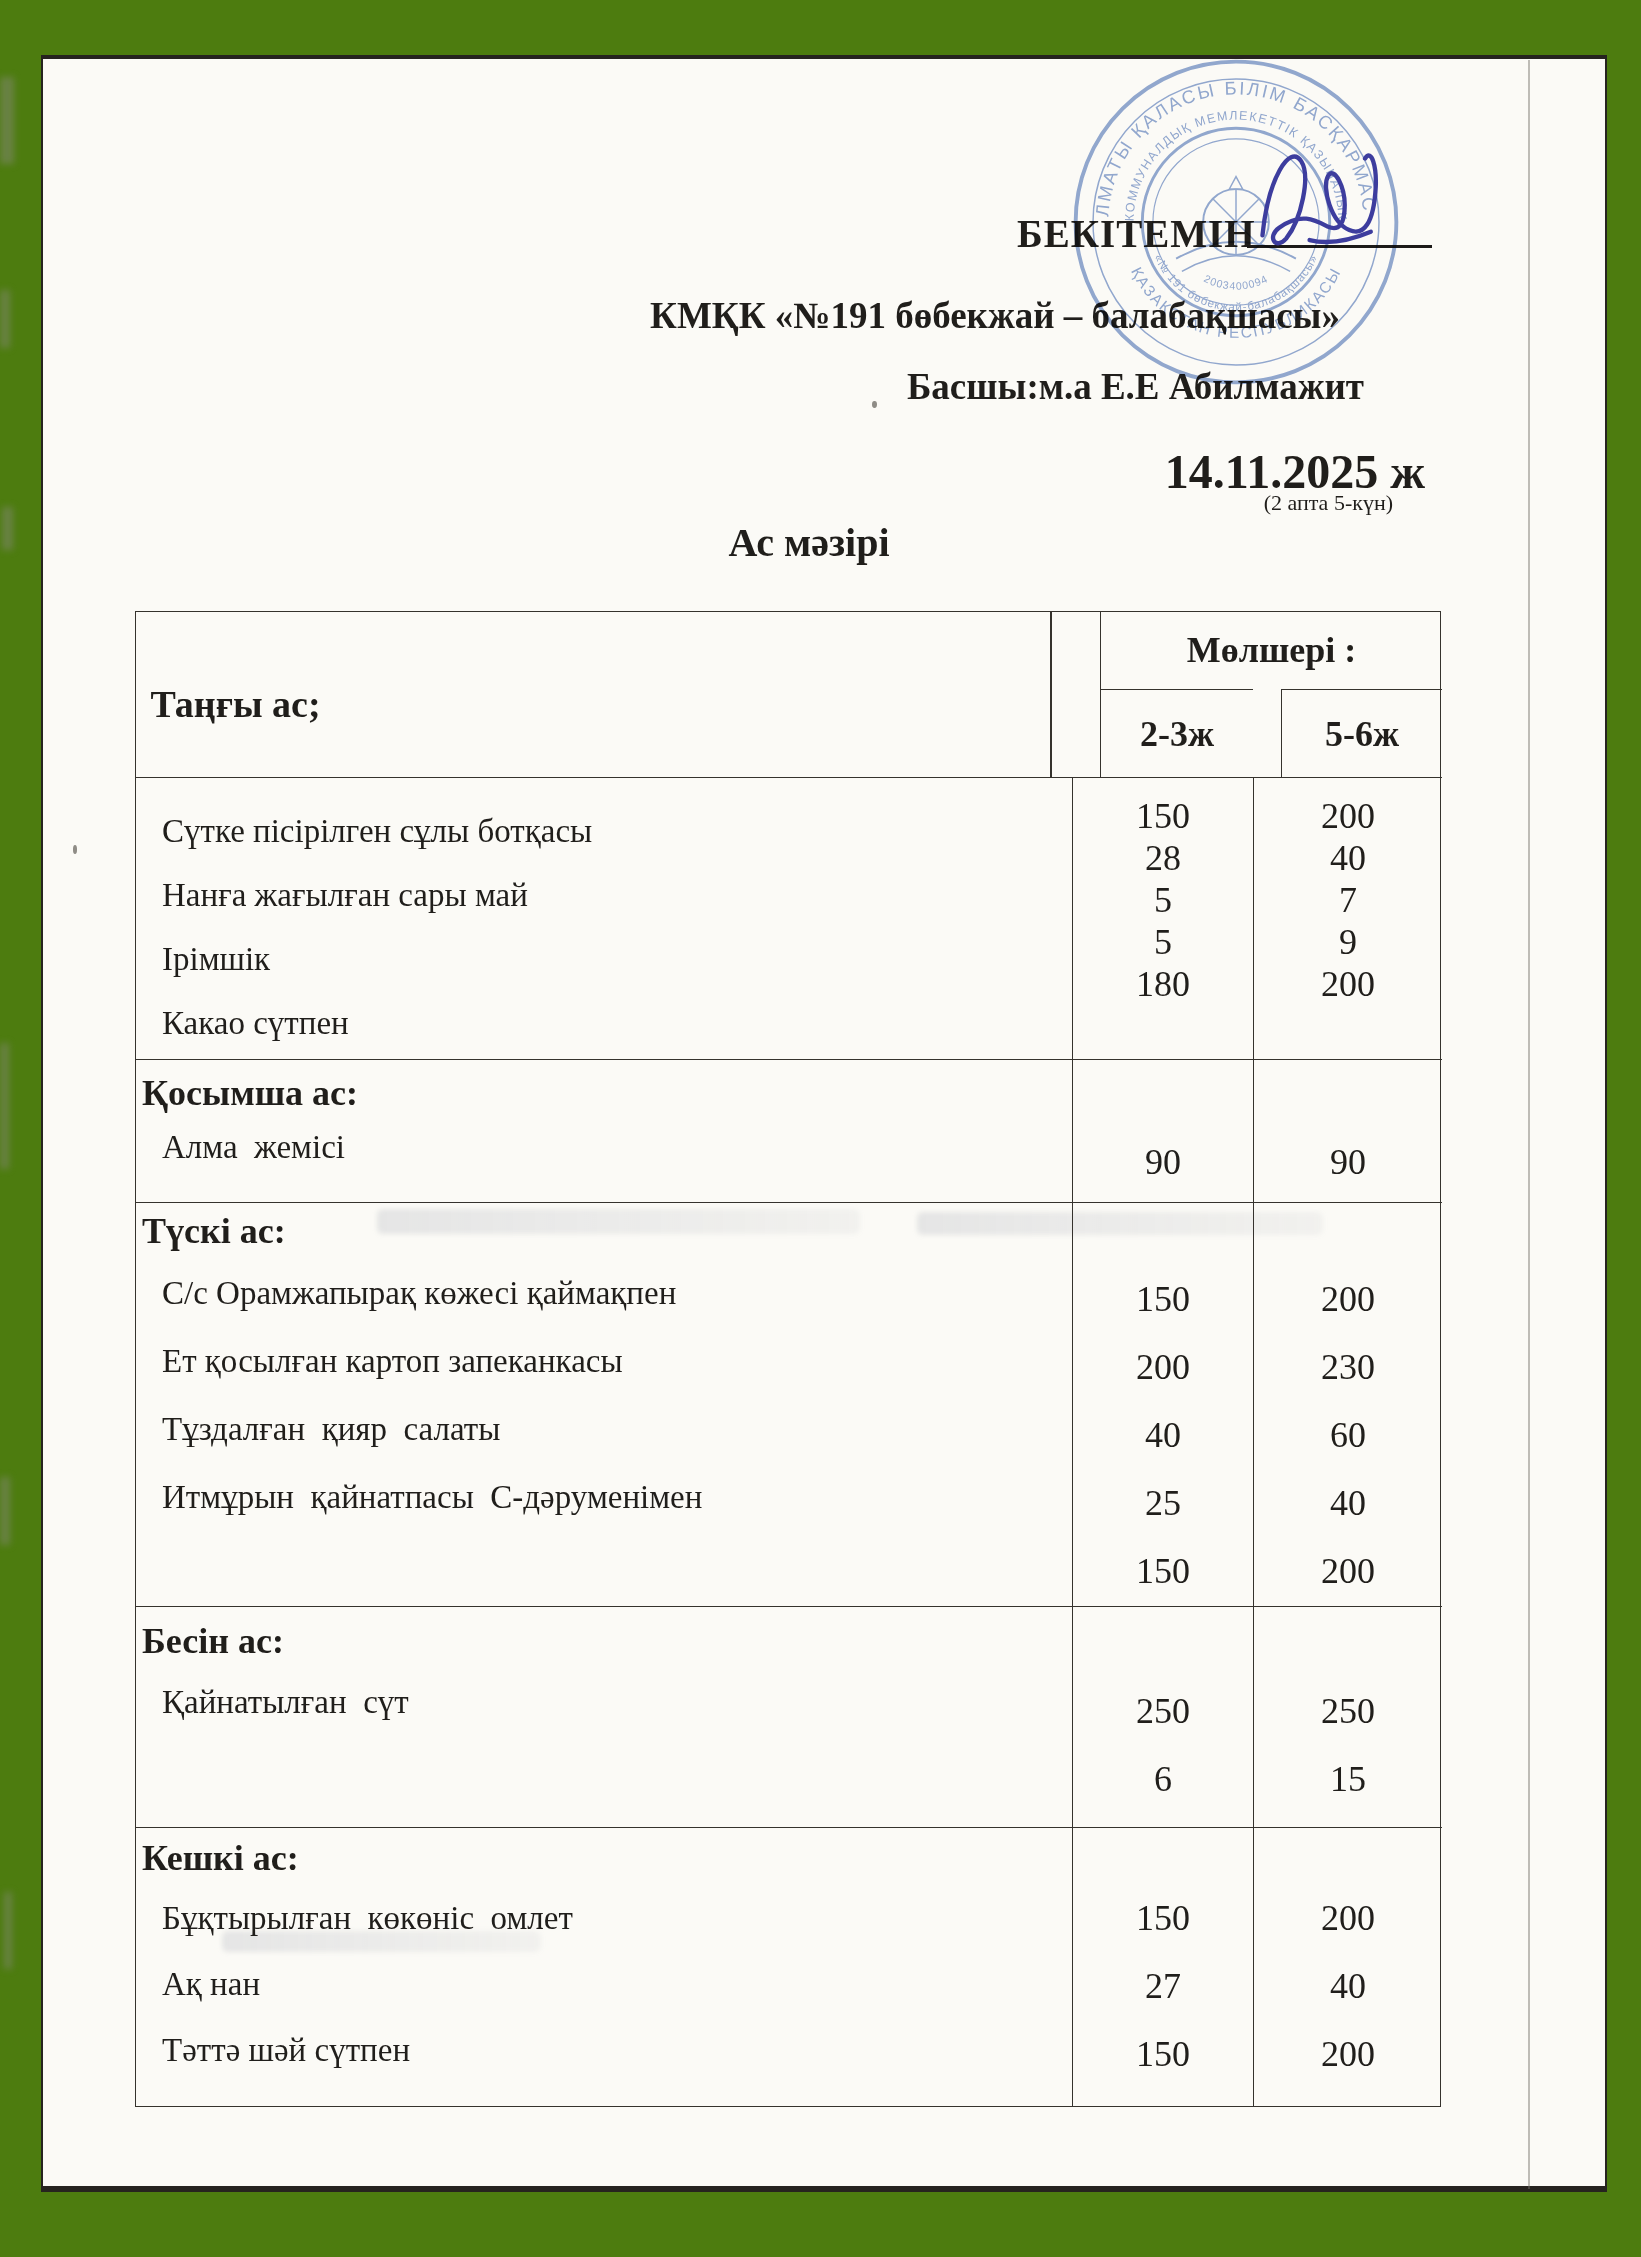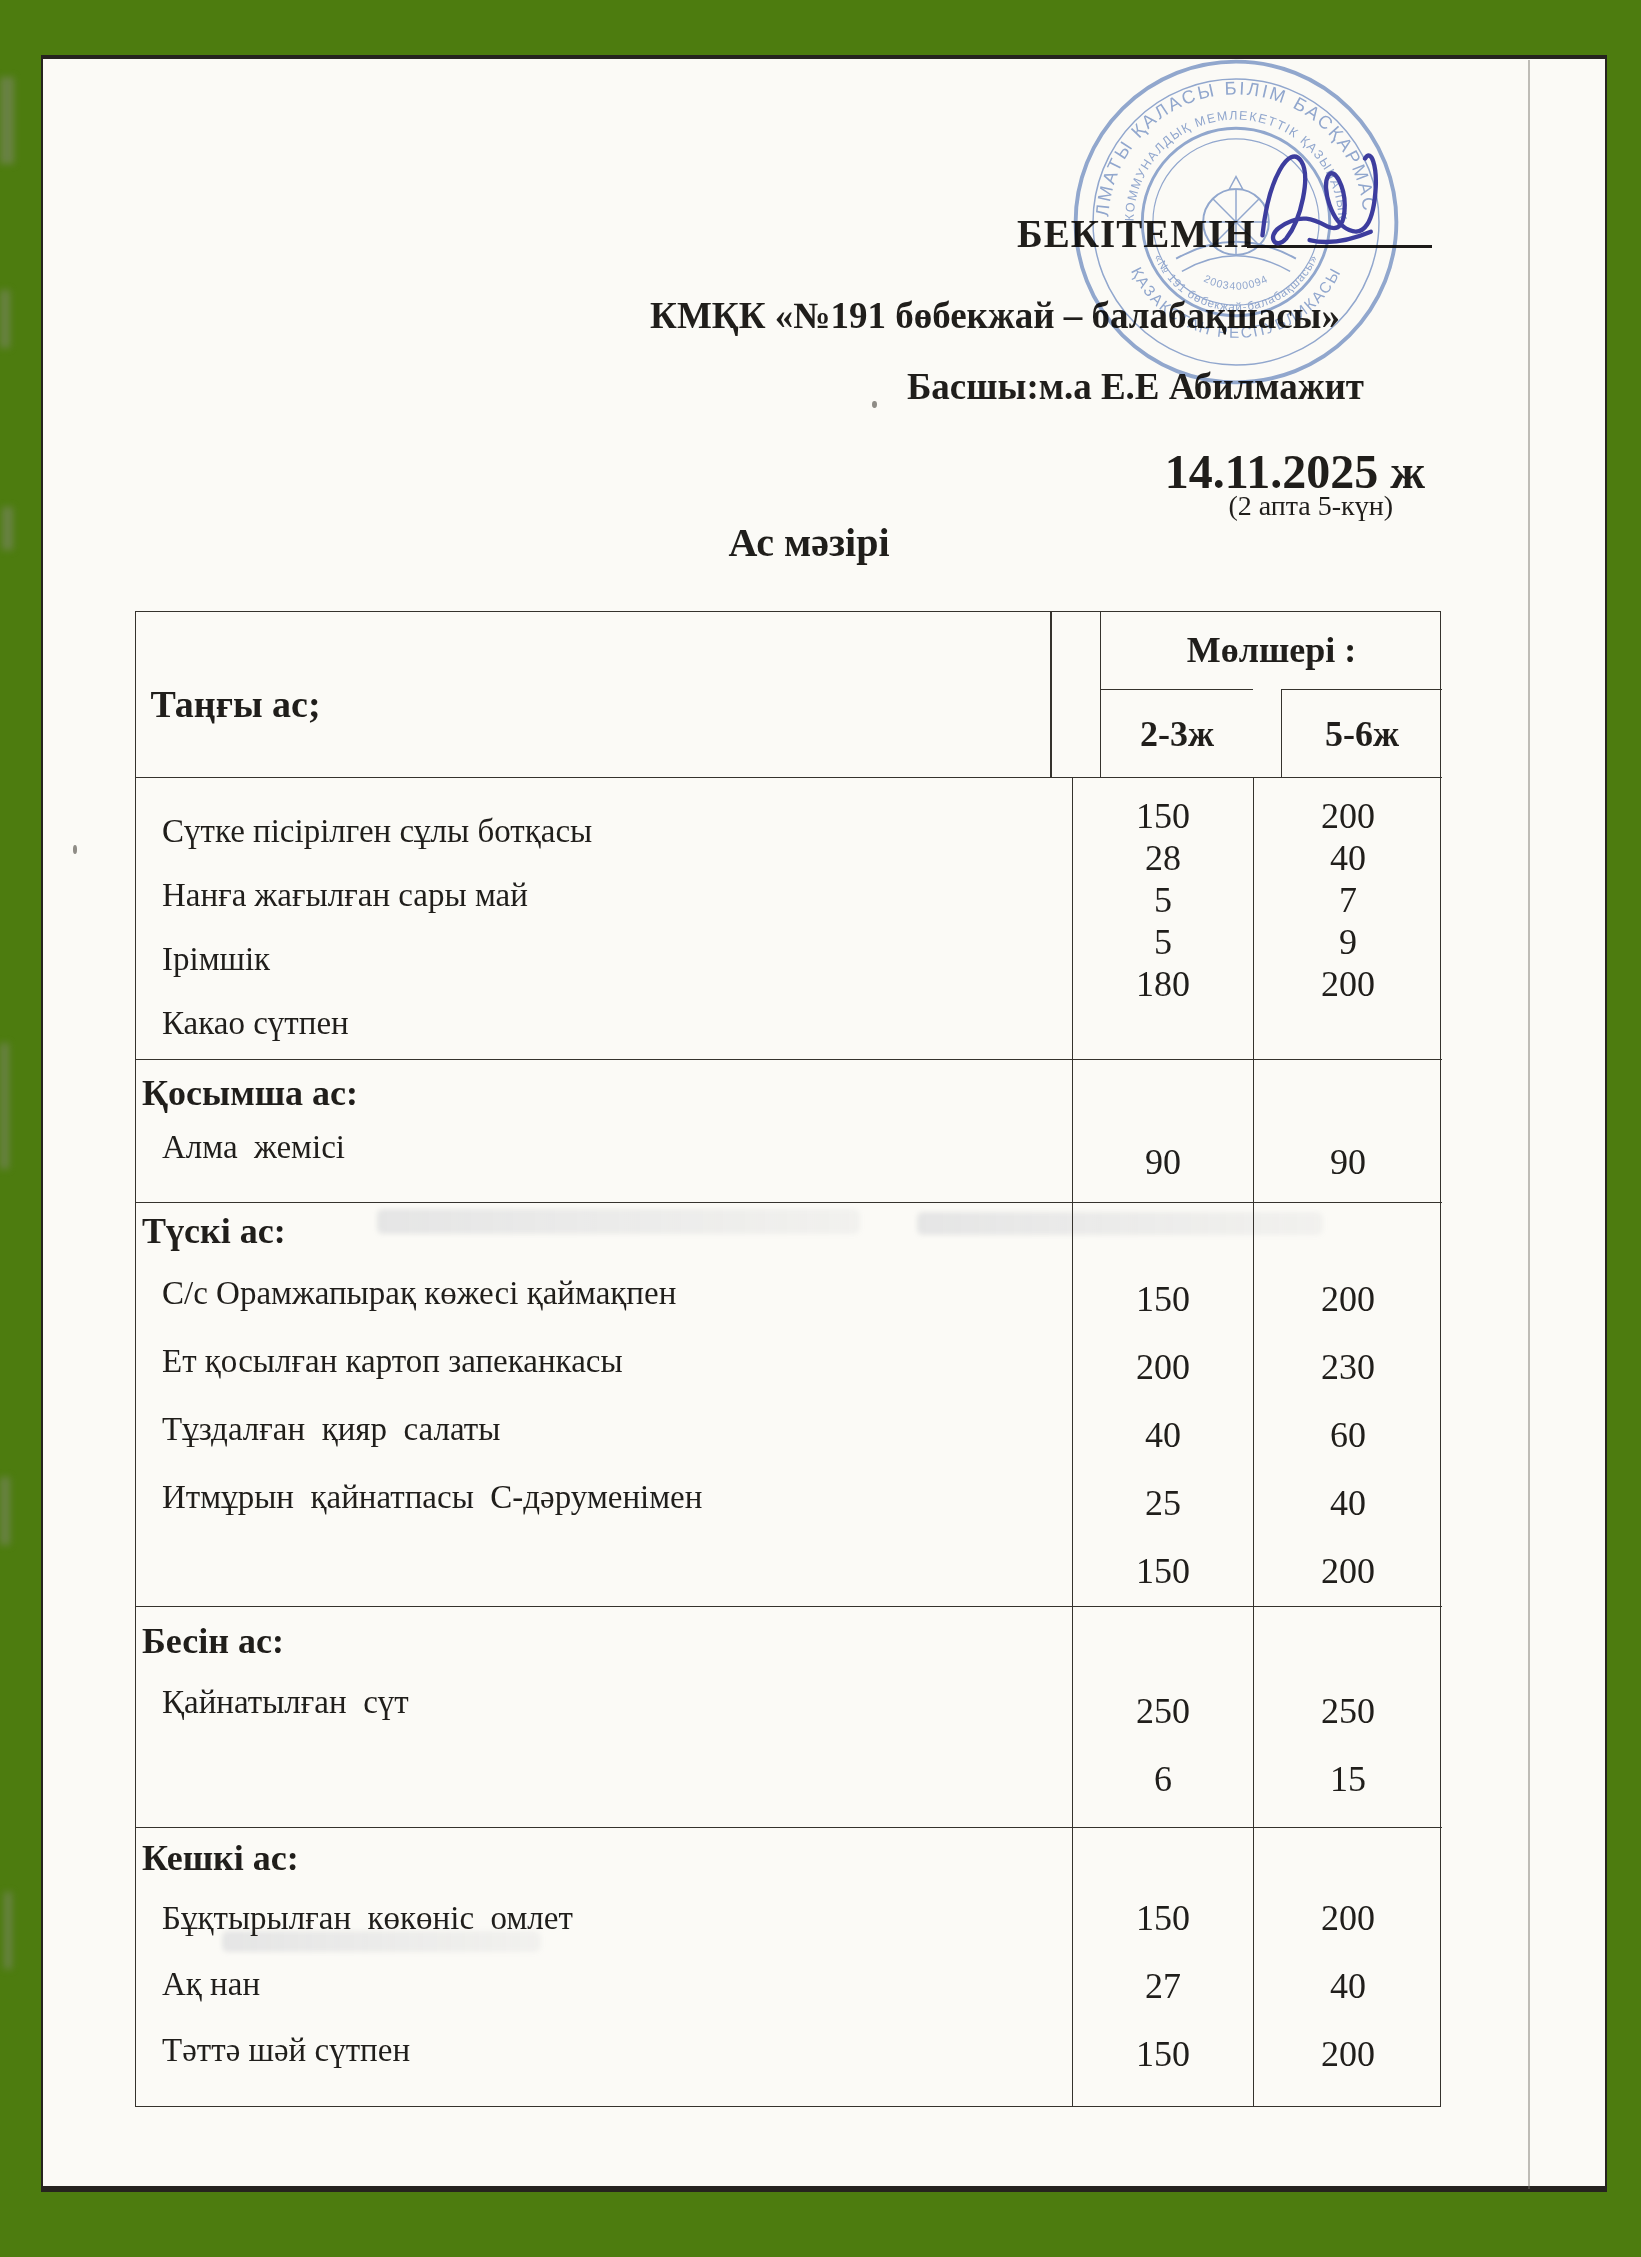--- a/index.html
+++ b/index.html
@@ -19,21 +19,21 @@
   .approve-line{position:absolute;left:1017px;top:211px;font-size:39px;font-weight:bold;
         letter-spacing:1px;z-index:3;}
   .sign-underline{position:absolute;left:1247px;top:245px;width:185px;height:2.9px;
         background:#1c1a18;z-index:3;}
   .signature-svg{position:absolute;left:1249px;top:133px;width:166px;height:124px;z-index:6;}
   .stamp-svg{position:absolute;left:1065px;top:51px;width:342px;height:342px;
         opacity:0.82;mix-blend-mode:multiply;z-index:5;pointer-events:none;}
   .org-line{position:absolute;right:301px;top:294px;font-size:37px;font-weight:bold;z-index:3;}
   .head-line{position:absolute;right:277px;top:365px;font-size:37px;font-weight:bold;z-index:3;}
   .date-line{position:absolute;right:216px;top:444px;font-size:48px;font-weight:bold;z-index:3;}
-  .week-line{position:absolute;right:248px;top:490px;font-size:28px;z-index:3;}
+  .week-line{position:absolute;right:248px;top:490px;font-size:22px;z-index:3;}
   .doc-title{position:absolute;left:0;top:519px;width:1618px;text-align:center;
         font-size:40px;font-weight:bold;z-index:3;}
 
   
   .menu-table{position:absolute;left:135px;top:611px;width:1306px;height:1496px;
         display:grid;grid-template-columns:937px 181px 189px;
         grid-template-rows:78px 88px 282px 143px 404px 221px 280px;z-index:3;}
   .tbl-border{position:absolute;inset:0;border:1.9px solid #35322d;pointer-events:none;z-index:4;}
   .cell{box-sizing:border-box;position:relative;}
   .bt{border-top:1.9px solid #35322d;}

